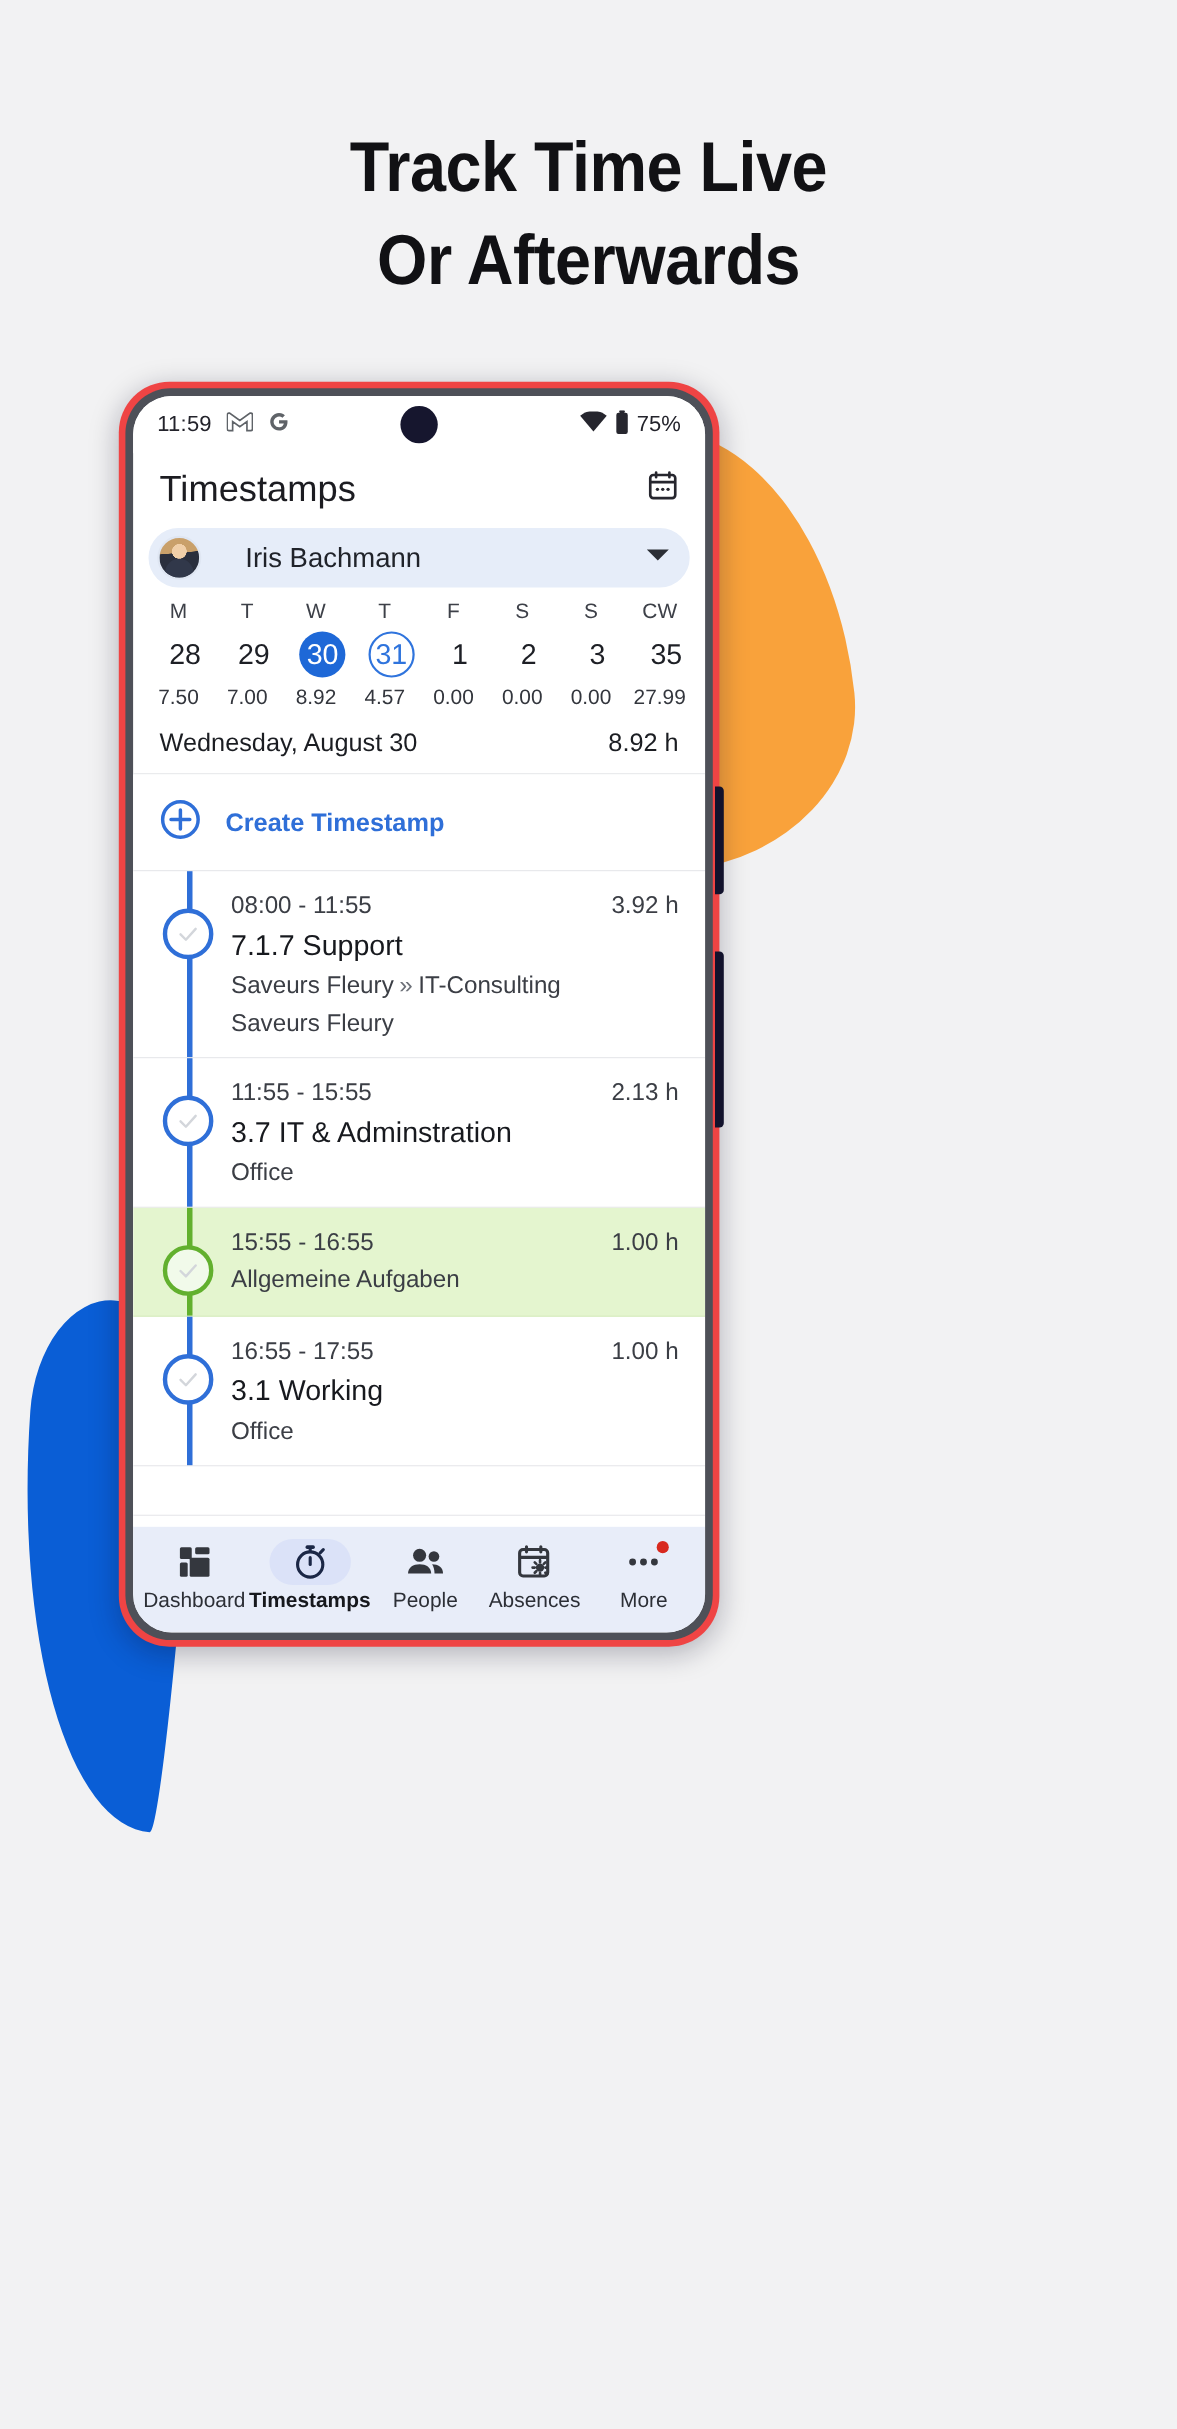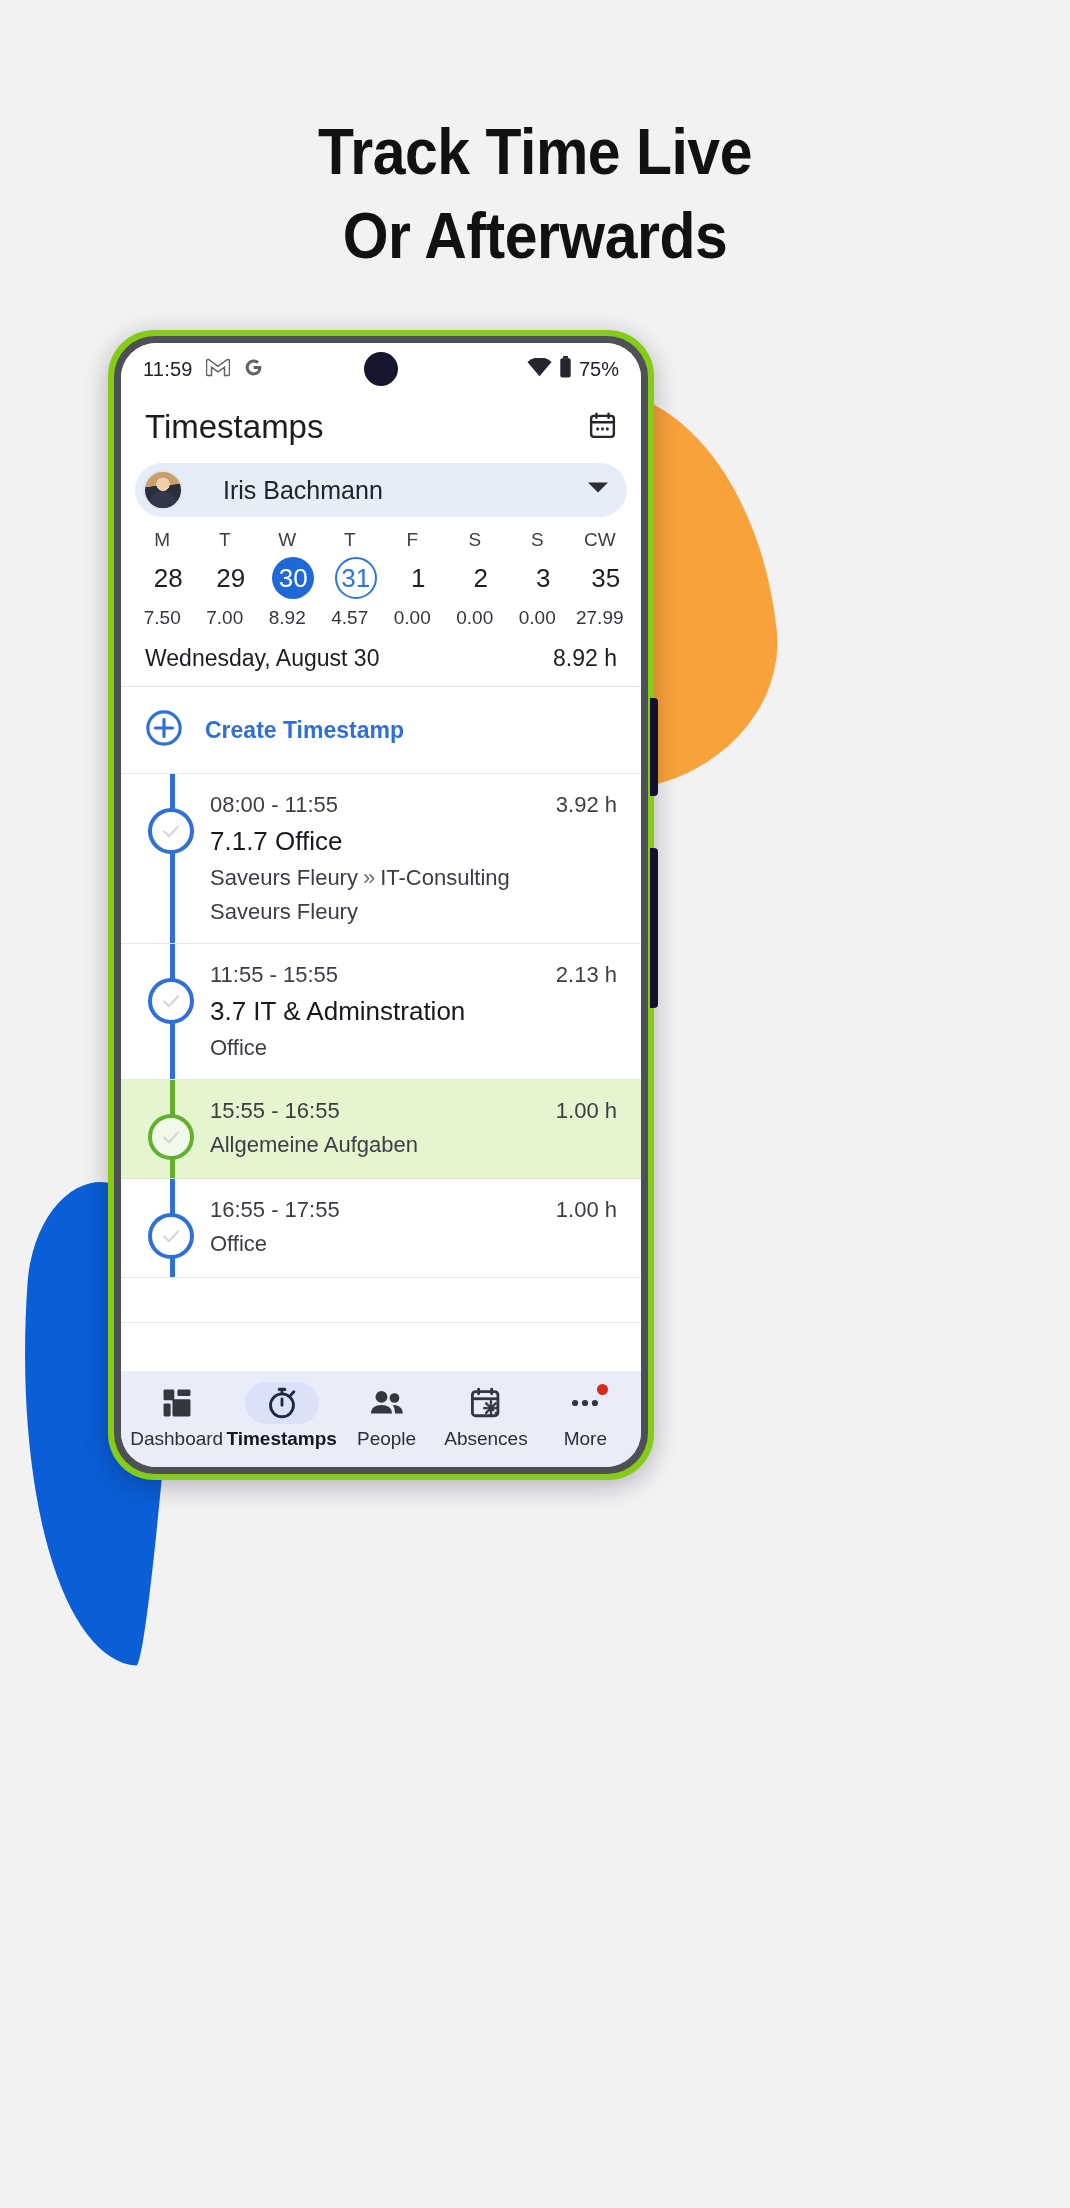--- a/index.html
+++ b/index.html
@@ -37,23 +37,23 @@
     line-height:1.32;
     letter-spacing:-0.5px;
     font-family:"Liberation Sans", sans-serif;
     transform:scaleX(0.92);
   }
   .headline div { white-space:nowrap; }
 
   
   #phone-frame {
     position:absolute; z-index:4;
-    left:108px; top:330px;
+    left:108px; top:347px;
     width:546px; height:1150px;
-    background:#84cc16;
+    background:#ef4444;
     border-radius:46px;
     padding:6px;
     box-shadow:0 6px 26px rgba(10,12,35,.28);
   }
   #phone-inner {
     width:100%; height:100%;
     background:#4e5058;
     border-radius:41px;
     padding:7px;
   }
@@ -370,21 +370,21 @@
               <div class="entry-dot">
                 <svg width="22" height="22" viewBox="0 0 24 24">
                   <path d="M4.5 12.5 9.8 17.8 19.5 7" fill="none" stroke="#d3d6db" stroke-width="2.4" stroke-linecap="round" stroke-linejoin="round"></path>
                 </svg>
               </div>
               <div class="entry-body">
                 <div class="entry-top">
                   <span class="entry-time">08:00 - 11:55</span>
                   <span class="entry-dur">3.92 h</span>
                 </div>
-                <div class="entry-task">7.1.7 Office</div>
+                <div class="entry-task">7.1.7 Support</div>
                 <div class="entry-meta"><span>Saveurs Fleury</span><span class="sep">»</span><span>IT-Consulting</span></div>
                 <div class="entry-meta">Saveurs Fleury</div>
               </div>
             </div>
             <div class="entry">
               <div class="rail"></div>
               <div class="entry-dot">
                 <svg width="22" height="22" viewBox="0 0 24 24">
                   <path d="M4.5 12.5 9.8 17.8 19.5 7" fill="none" stroke="#d3d6db" stroke-width="2.4" stroke-linecap="round" stroke-linejoin="round"></path>
                 </svg>
@@ -418,20 +418,21 @@
               <div class="entry-dot">
                 <svg width="22" height="22" viewBox="0 0 24 24">
                   <path d="M4.5 12.5 9.8 17.8 19.5 7" fill="none" stroke="#d3d6db" stroke-width="2.4" stroke-linecap="round" stroke-linejoin="round"></path>
                 </svg>
               </div>
               <div class="entry-body">
                 <div class="entry-top">
                   <span class="entry-time">16:55 - 17:55</span>
                   <span class="entry-dur">1.00 h</span>
                 </div>
+                <div class="entry-task">3.1 Working</div>
                 <div class="entry-meta"><span>Office</span></div>
               </div>
             </div>
           </div>
 
         <div class="create-row">
           
           
         </div>
 

